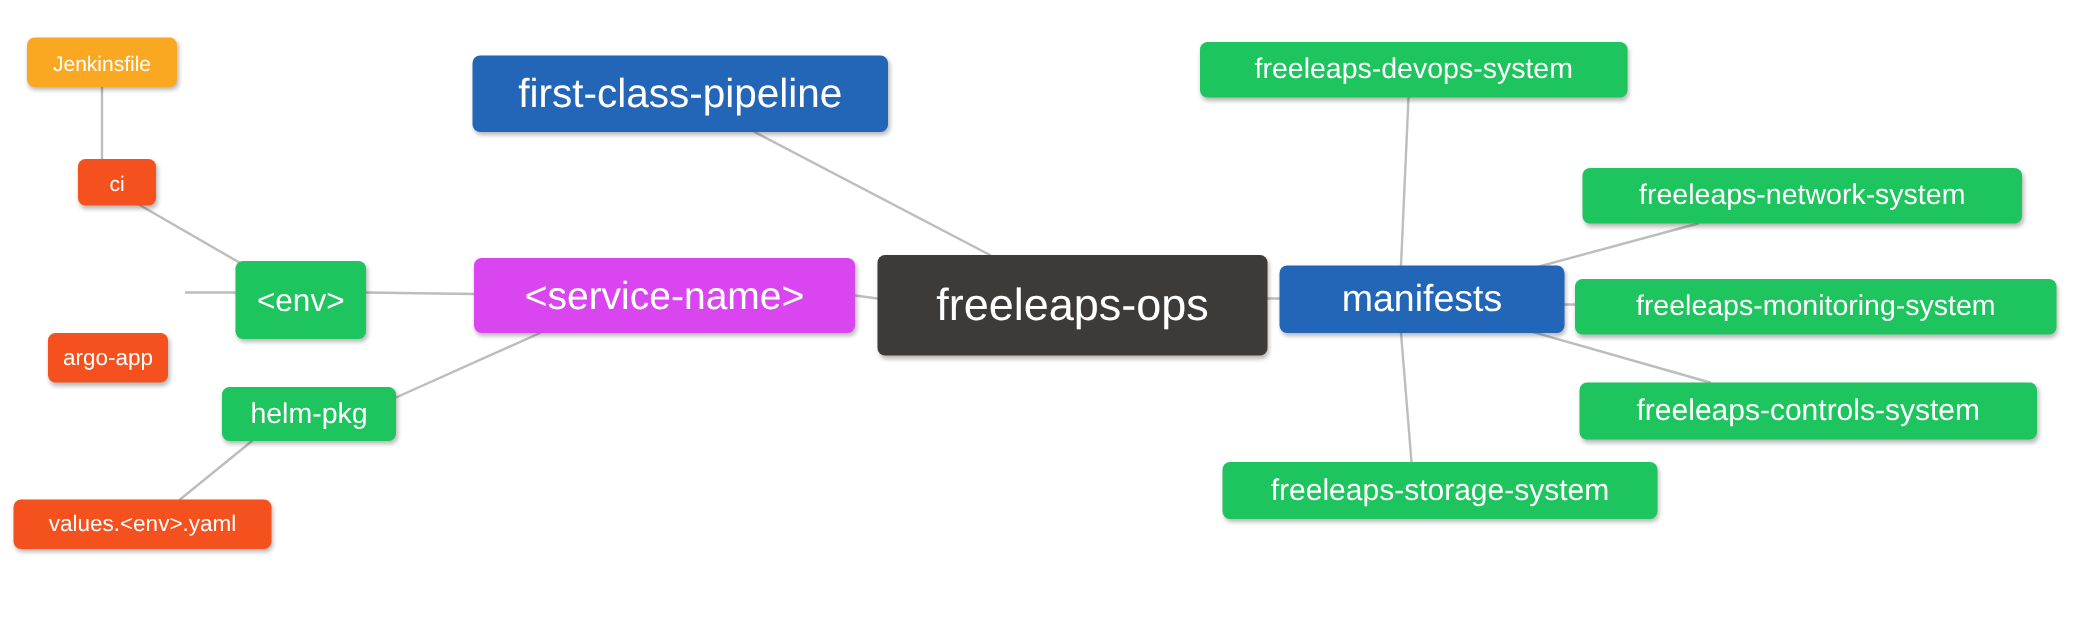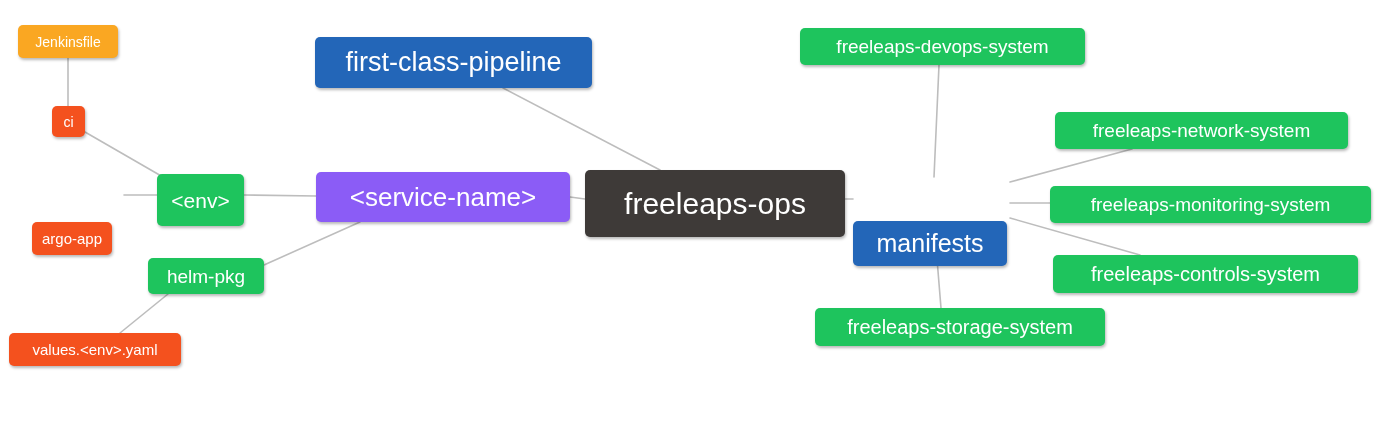--- a/index.html
+++ b/index.html
@@ -64,45 +64,45 @@
       <line x1="934" y1="177" x2="939" y2="65" stroke="#bdbdbd" stroke-width="1.6" stroke-linecap="round"></line>
       <line x1="1010" y1="182" x2="1132" y2="149" stroke="#bdbdbd" stroke-width="1.6" stroke-linecap="round"></line>
       <line x1="1010" y1="203" x2="1050" y2="203" stroke="#bdbdbd" stroke-width="1.6" stroke-linecap="round"></line>
       <line x1="1010" y1="218" x2="1140" y2="255" stroke="#bdbdbd" stroke-width="1.6" stroke-linecap="round"></line>
       <line x1="934" y1="222" x2="941" y2="308" stroke="#bdbdbd" stroke-width="1.6" stroke-linecap="round"></line>
     </svg>
   <div id="node-layer">
       <div class="node" style="left: 18px; top: 25px; width: 100px; height: 33px; background: rgb(250, 167, 34); font-size: 14px;">
         <span class="node-label">Jenkinsfile</span>
       </div>
-      <div class="node" style="left: 52px; top: 106px; width: 33px; height: 31px; background: rgb(244, 81, 30); font-size: 14px;">
+      <div class="node" style="left: 52px; top: 106px; width: 52px; height: 31px; background: rgb(244, 81, 30); font-size: 14px;">
         <span class="node-label">ci</span>
       </div>
       <div class="node" style="left: 32px; top: 178px; width: 80px; height: 33px; background: rgb(244, 81, 30); font-size: 15px; margin-top: 44px;">
         <span class="node-label">argo-app</span>
       </div>
       <div class="node" style="left: 157px; top: 174px; width: 87px; height: 52px; background: rgb(30, 196, 93); font-size: 21px;">
         <span class="node-label">&lt;env&gt;</span>
       </div>
       <div class="node" style="left: 148px; top: 258px; width: 116px; height: 36px; background: rgb(30, 196, 93); font-size: 19px;">
         <span class="node-label">helm-pkg</span>
       </div>
       <div class="node" style="left: 9px; top: 333px; width: 172px; height: 33px; background: rgb(244, 81, 30); font-size: 15px;">
         <span class="node-label">values.&lt;env&gt;.yaml</span>
       </div>
       <div class="node" style="left: 315px; top: 37px; width: 277px; height: 51px; background: rgb(35, 102, 184); font-size: 27px; justify-content: center;">
         <span class="node-label">first-class-pipeline</span>
       </div>
-      <div class="node" style="left: 316px; top: 172px; width: 254px; height: 50px; background: #8b5cf6; font-size: 26px;">
+      <div class="node" style="left: 316px; top: 172px; width: 254px; height: 50px; background: #d946ef; font-size: 26px;">
         <span class="node-label">&lt;service-name&gt;</span>
       </div>
       <div class="node" style="left: 585px; top: 170px; width: 260px; height: 67px; background: rgb(62, 58, 56); font-size: 30px; text-align: center;">
         <span class="node-label">freeleaps-ops</span>
       </div>
-      <div class="node" style="left: 853px; top: 177px; width: 154px; height: 45px; background: rgb(35, 102, 184); font-size: 25px; margin-top: 44px;">
+      <div class="node" style="left: 853px; top: 177px; width: 190px; height: 45px; background: rgb(35, 102, 184); font-size: 25px;">
         <span class="node-label">manifests</span>
       </div>
       <div class="node" style="left: 800px; top: 28px; width: 285px; height: 37px; background: rgb(30, 196, 93); font-size: 19px;">
         <span class="node-label">freeleaps-devops-system</span>
       </div>
       <div class="node" style="left: 1055px; top: 112px; width: 293px; height: 37px; background: rgb(30, 196, 93); font-size: 19px;">
         <span class="node-label">freeleaps-network-system</span>
       </div>
       <div class="node" style="left: 1050px; top: 186px; width: 321px; height: 37px; background: rgb(30, 196, 93); font-size: 19px;">
         <span class="node-label">freeleaps-monitoring-system</span>

